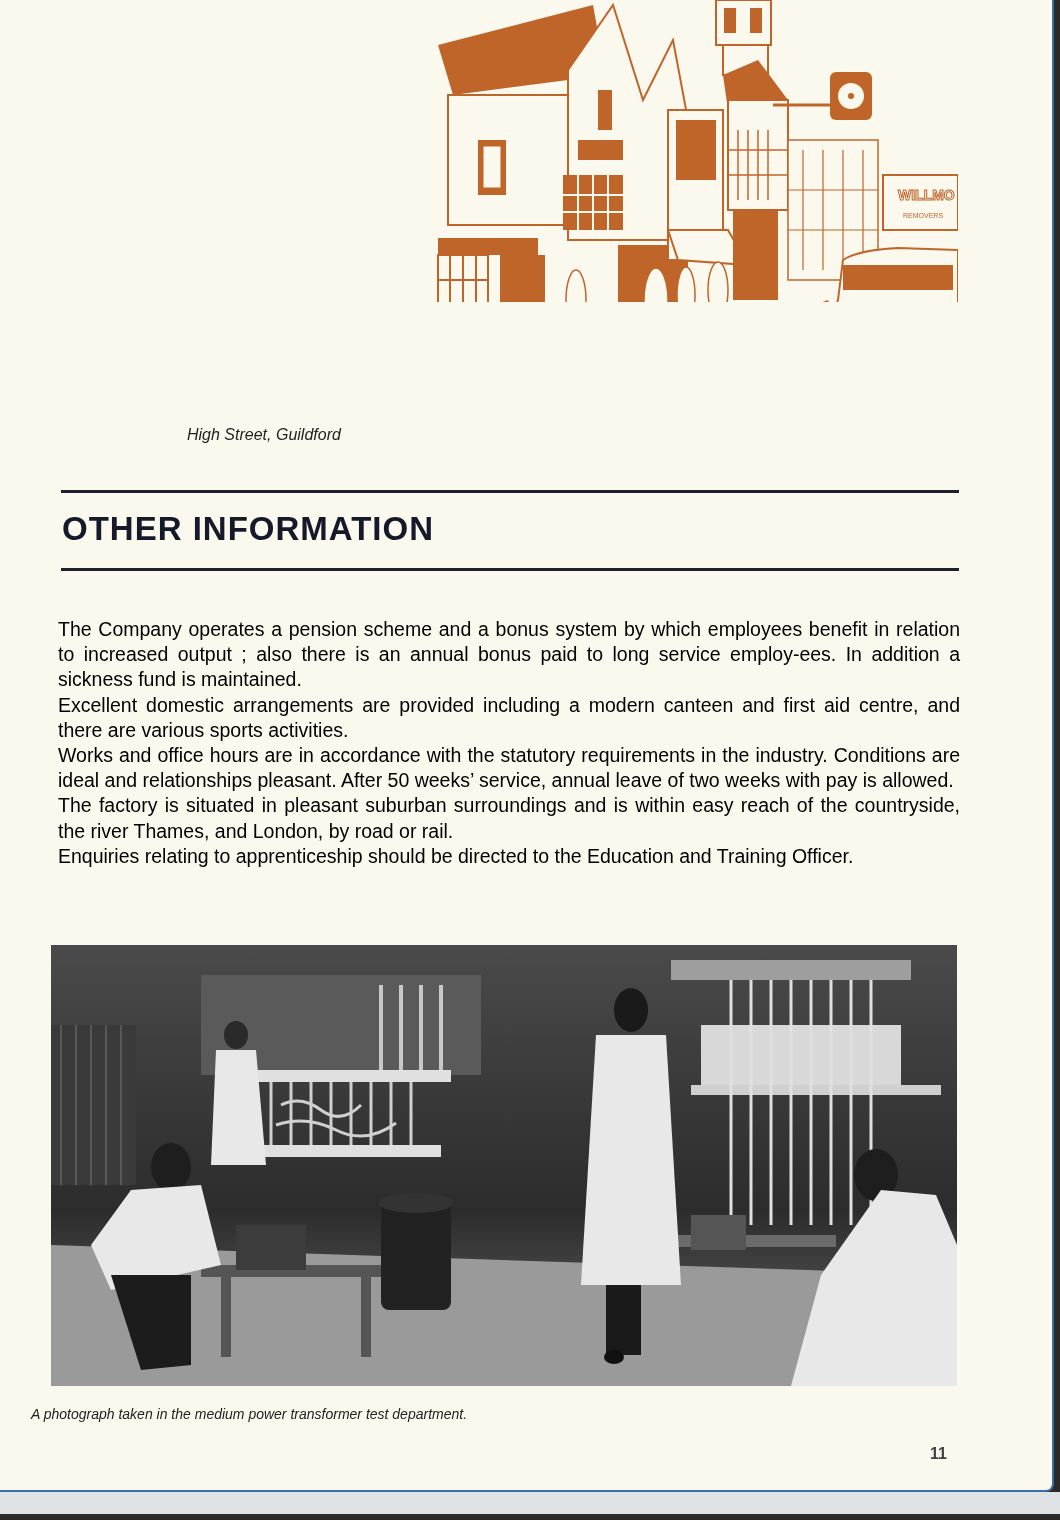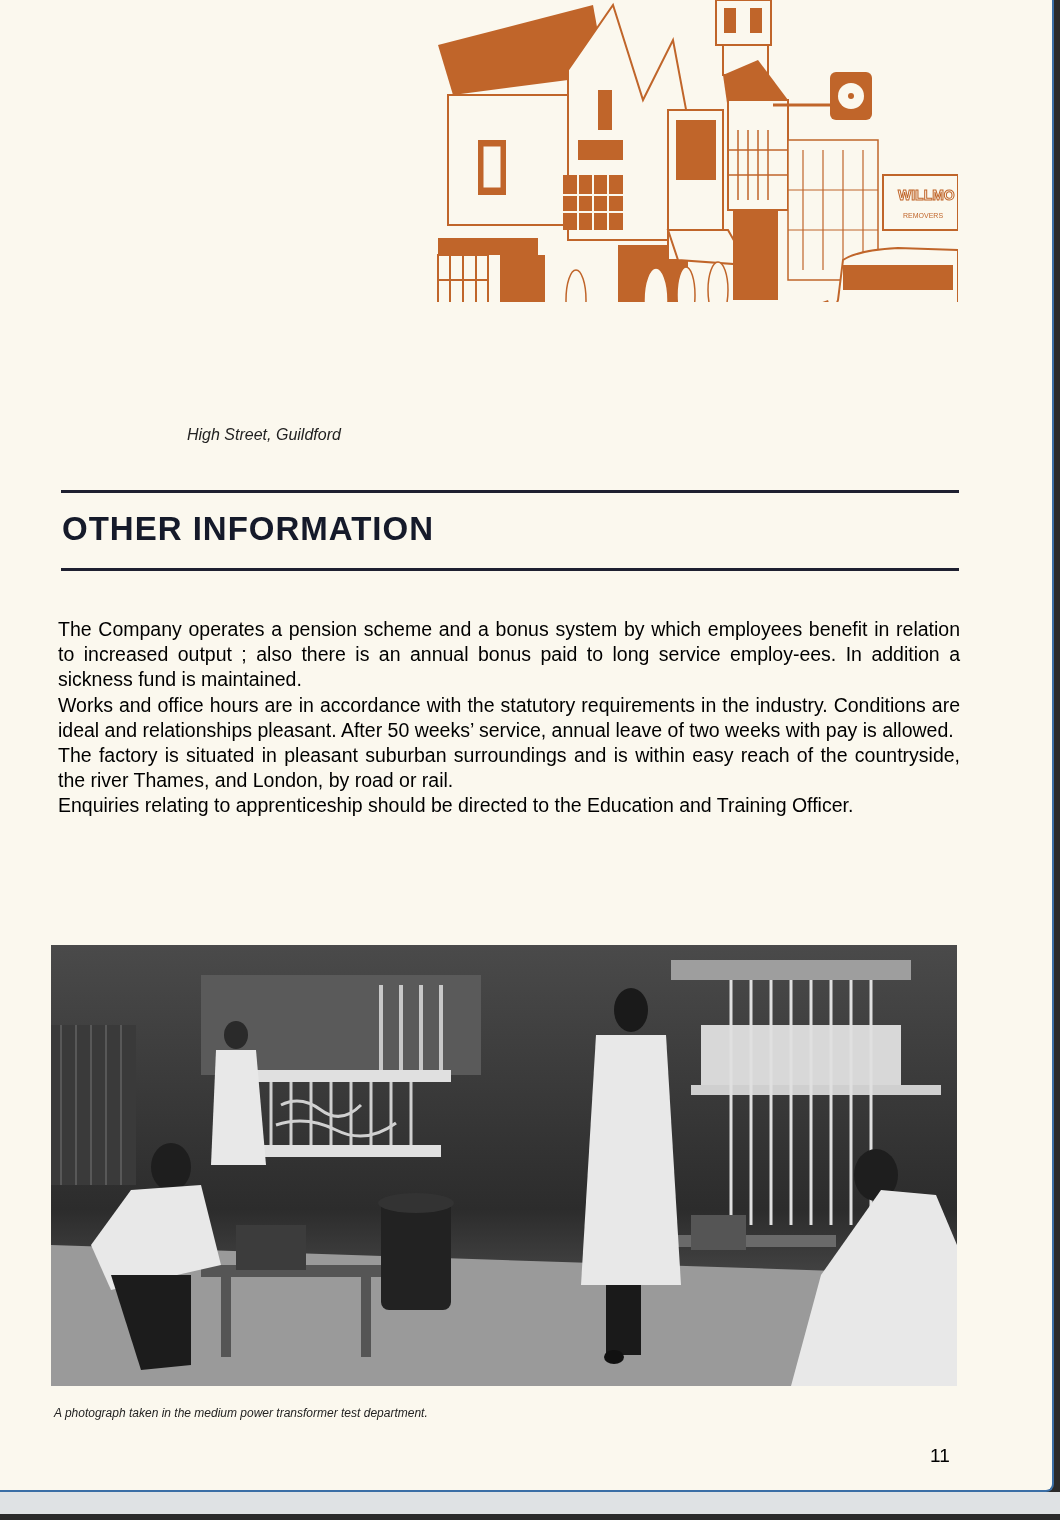--- a/index.html
+++ b/index.html
@@ -41,26 +41,26 @@
     text-align: justify;
   }
   .body-text p { margin: 0; }
   .body-text p.last-line-left { text-align-last: left; }
   .photo {
     position: absolute; left: 51px; top: 945px; width: 906px; height: 441px;
     background: #3a3a3a; overflow: hidden;
   }
   .photo svg { display: block; }
   .caption-bottom {
-    position: absolute; left: 54px; top: 1406px;
-    font-size: 12px; font-style: italic; color: #222;
+    position: absolute; left: 31px; top: 1406px;
+    font-size: 14px; font-style: italic; color: #222;
   }
   .page-number {
     position: absolute; left: 930px; top: 1445px;
-    font-size: 19px; color: #000000;
+    font-size: 16px; color: #404040; font-weight: bold;
   }
 </style>
 </head>
 <body>
 
 <div class="page">
 
   <div class="illustration">
     <svg width="530" height="398" viewBox="0 0 530 398" xmlns="http://www.w3.org/2000/svg">
       <rect width="530" height="398" fill="#fbf8ee"></rect>
@@ -160,20 +160,21 @@
   </div>
 
   <div class="caption-top">High Street, Guildford</div>
 
   <div class="rule" style="top:490px"></div>
   <h1 class="heading" style="margin:0">OTHER INFORMATION</h1>
   <div class="rule" style="top:568px"></div>
 
   <div class="body-text">
     <p class="last-line-left">The Company operates a pension scheme and a bonus system by which employees benefit in relation to increased output ; also there is an annual bonus paid to long service employ-ees. In addition a sickness fund is maintained.</p>
+    <p class="last-line-left">Excellent domestic arrangements are provided including a modern canteen and first aid centre, and there are various sports activities.</p>
     <p class="last-line-left">Works and office hours are in accordance with the statutory requirements in the industry. Conditions are ideal and relationships pleasant. After 50 weeks’ service, annual leave of two weeks with pay is allowed.</p>
     <p class="last-line-left">The factory is situated in pleasant suburban surroundings and is within easy reach of the countryside, the river Thames, and London, by road or rail.</p>
     <p class="last-line-left">Enquiries relating to apprenticeship should be directed to the Education and Training Officer.</p>
   </div>
 
   <div class="photo">
     <svg width="906" height="441" viewBox="0 0 906 441" xmlns="http://www.w3.org/2000/svg">
       <defs>
         <linearGradient id="bg" x1="0" y1="0" x2="0" y2="1">
           <stop offset="0" stop-color="#4a4a4a"></stop>

